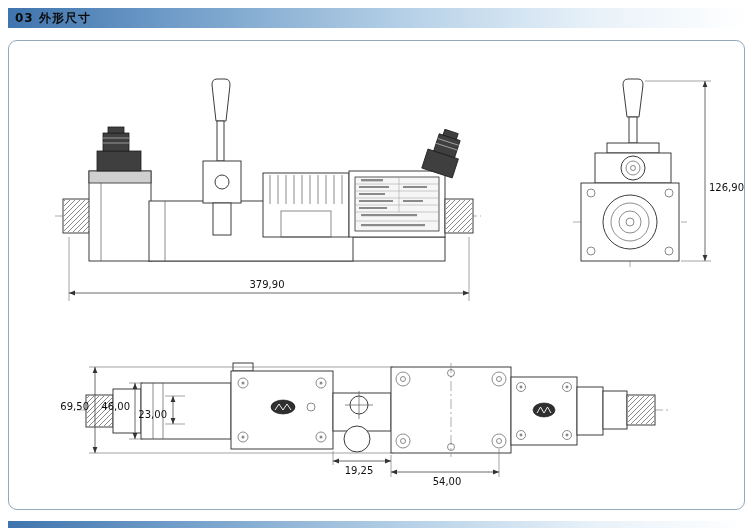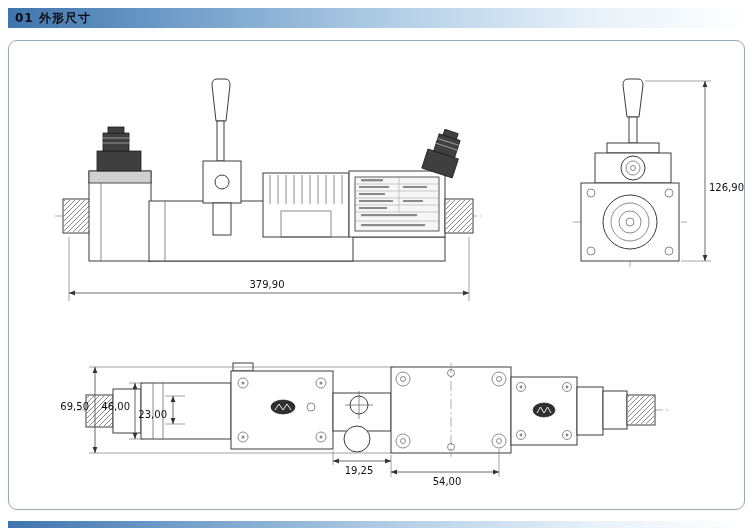--- a/index.html
+++ b/index.html
@@ -35,21 +35,21 @@
   .dimtxt{font-size:10px;fill:#101010;font-family:"DejaVu Sans",sans-serif;}
   .npln{stroke:#9a9a9a;stroke-width:0.5;}
   .npmk{fill:#8a8a8a;}
   .logo{fill:#2f2f2f;stroke:#111;stroke-width:0.6;}
   .logoglyph{stroke:#ffffff;stroke-width:0.9;fill:none;}
 </style>
 </head>
 <body>
 
 <div class="section-bar">
-  <span class="section-title">01 外形尺寸</span>
+  <span class="section-title">03 外形尺寸</span>
 </div>
 
 <div class="drawing-panel">
   <svg width="735" height="468" viewBox="0 0 735 468">
     <defs>
       <pattern id="hatch" patternUnits="userSpaceOnUse" width="5" height="5">
         <path d="M0,5 L5,0" stroke="#555" stroke-width="0.7"></path>
       </pattern>
       <marker id="arr" viewBox="0 0 10 10" refX="10" refY="5" markerWidth="8" markerHeight="8" orient="auto-start-reverse">
         <path d="M0,1 L10,5 L0,9 Z" fill="#333"></path>

